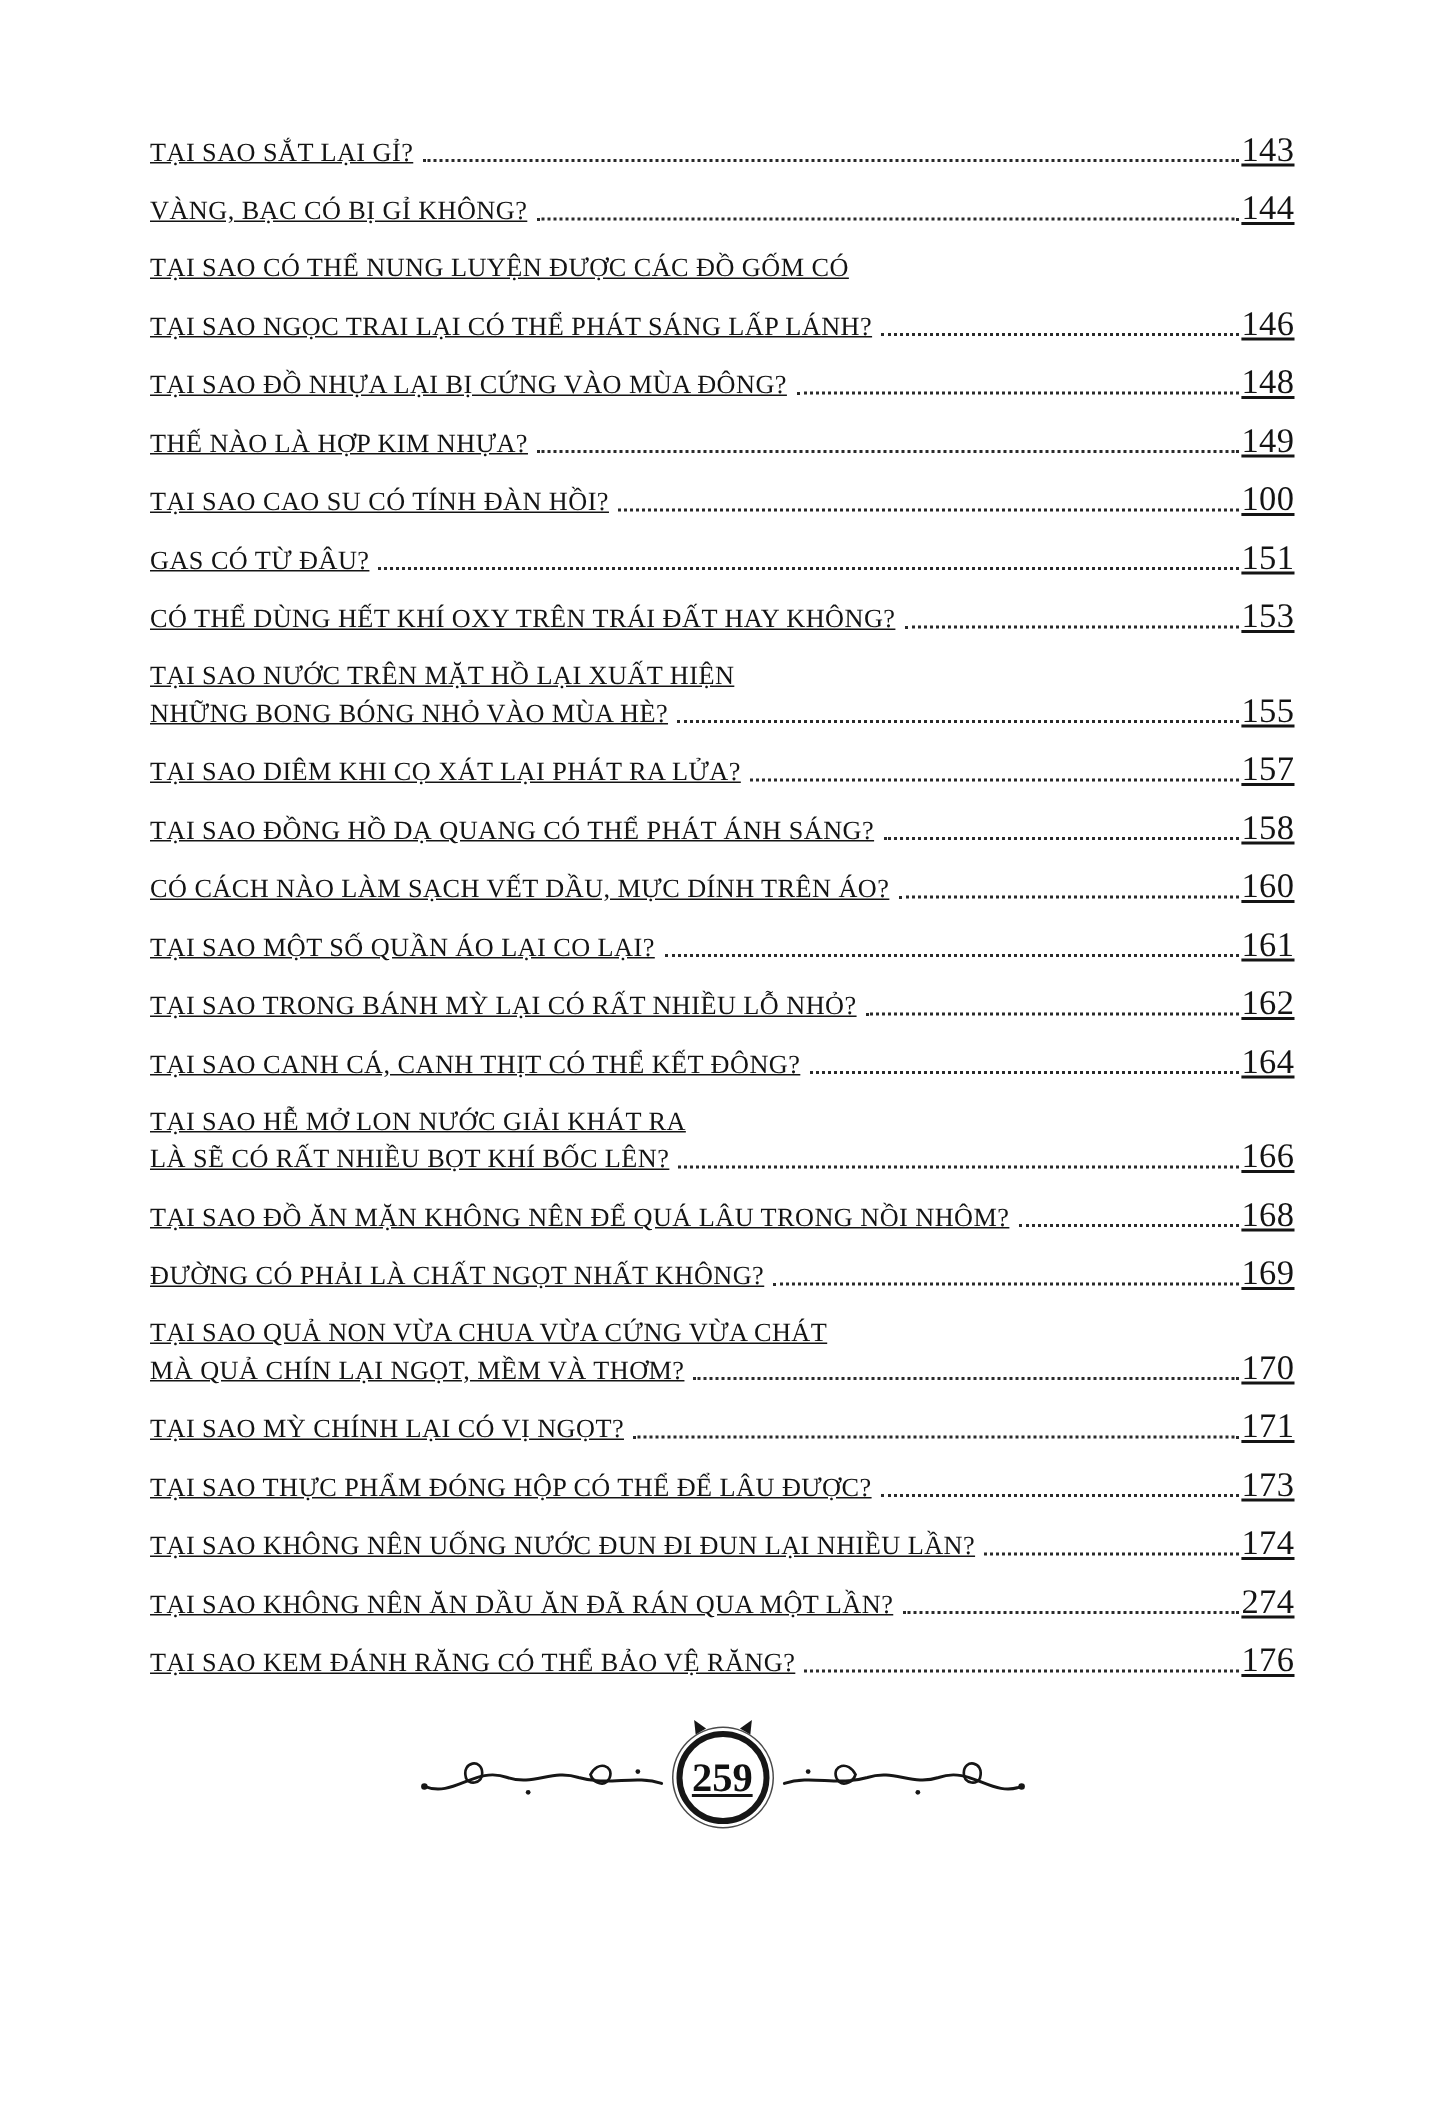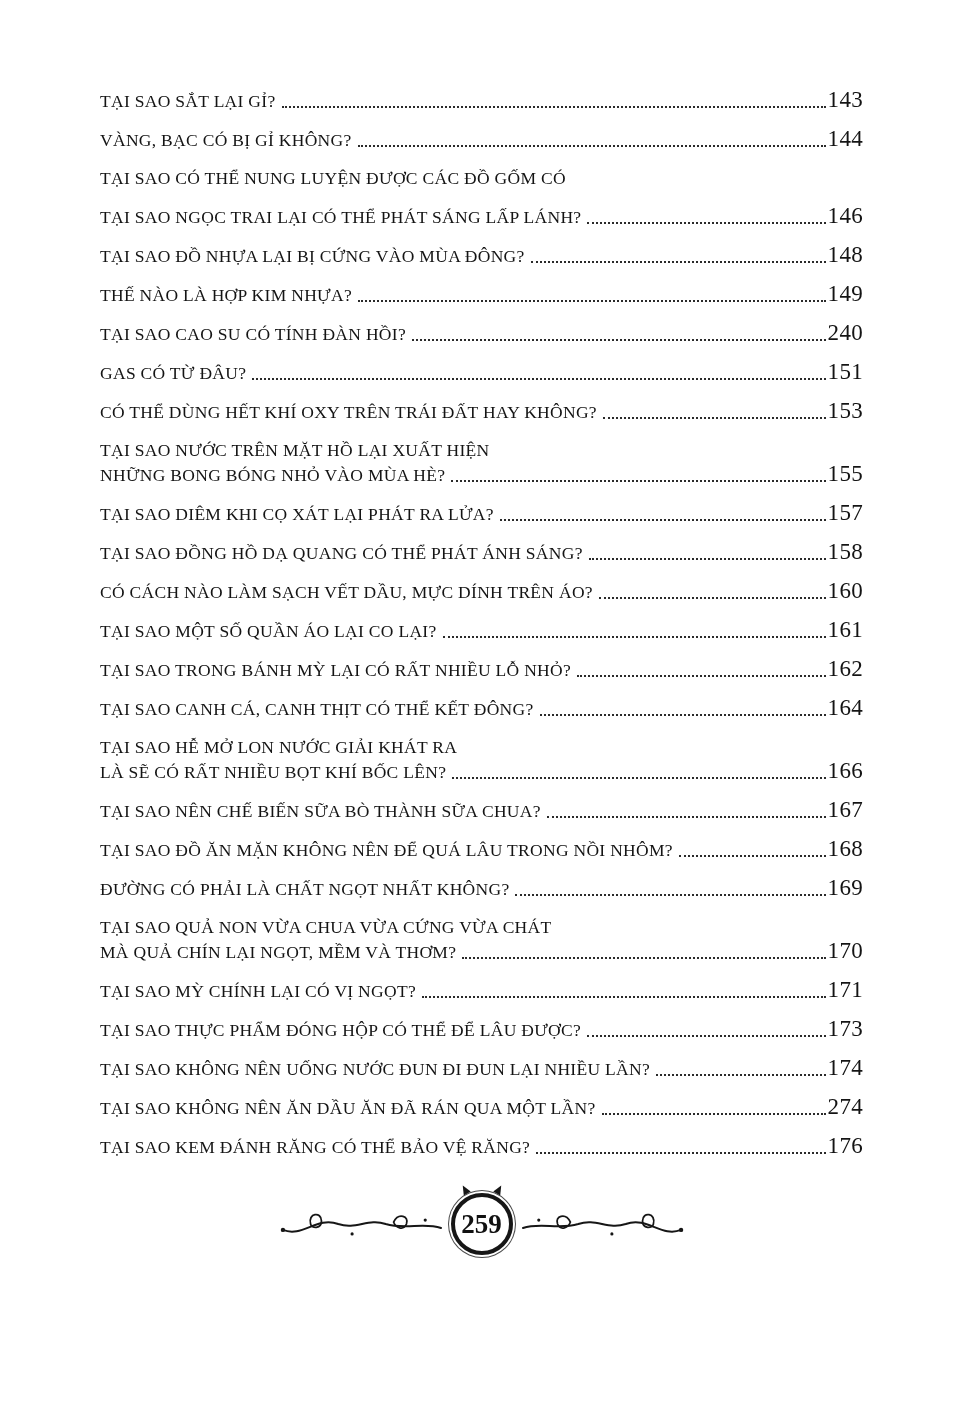--- a/index.html
+++ b/index.html
@@ -10,20 +10,21 @@
   .sheet {
     position: relative;
     width: 965px;
     height: 1418px;
     background: #ffffff;
     box-sizing: border-box;
     padding: 88px 102px 0 100px;
     font-family: "Liberation Serif", "DejaVu Serif", serif;
     color: #141414;
     overflow: hidden;
+    text-decoration: underline;
   }
   .toc {
     width: 100%;
   }
   .entry {
     margin-bottom: 14px;
   }
   .line {
     display: flex;
     align-items: baseline;
@@ -133,21 +134,21 @@
         <div class="line">
           <span class="title">THẾ NÀO LÀ HỢP KIM NHỰA?</span>
           <span class="leader"></span>
           <span class="pg">149</span>
         </div>
       </div>
       <div class="entry">
         <div class="line">
           <span class="title">TẠI SAO CAO SU CÓ TÍNH ĐÀN HỒI?</span>
           <span class="leader"></span>
-          <span class="pg">240</span>
+          <span class="pg">100</span>
         </div>
       </div>
       <div class="entry">
         <div class="line">
           <span class="title">GAS CÓ TỪ ĐÂU?</span>
           <span class="leader"></span>
           <span class="pg">151</span>
         </div>
       </div>
       <div class="entry">
@@ -210,27 +211,20 @@
         </div>
       </div>
       <div class="entry">
         <div class="line">
           <span class="title">TẠI SAO HỄ MỞ LON NƯỚC GIẢI KHÁT RA</span>
         </div>
         <div class="line">
           <span class="title">LÀ SẼ CÓ RẤT NHIỀU BỌT KHÍ BỐC LÊN?</span>
           <span class="leader"></span>
           <span class="pg">166</span>
-        </div>
-      </div>
-      <div class="entry">
-        <div class="line">
-          <span class="title">TẠI SAO NÊN CHẾ BIẾN SỮA BÒ THÀNH SỮA CHUA?</span>
-          <span class="leader"></span>
-          <span class="pg">167</span>
         </div>
       </div>
       <div class="entry">
         <div class="line">
           <span class="title">TẠI SAO ĐỒ ĂN MẶN KHÔNG NÊN ĐỂ QUÁ LÂU  TRONG NỒI NHÔM?</span>
           <span class="leader"></span>
           <span class="pg">168</span>
         </div>
       </div>
       <div class="entry">

